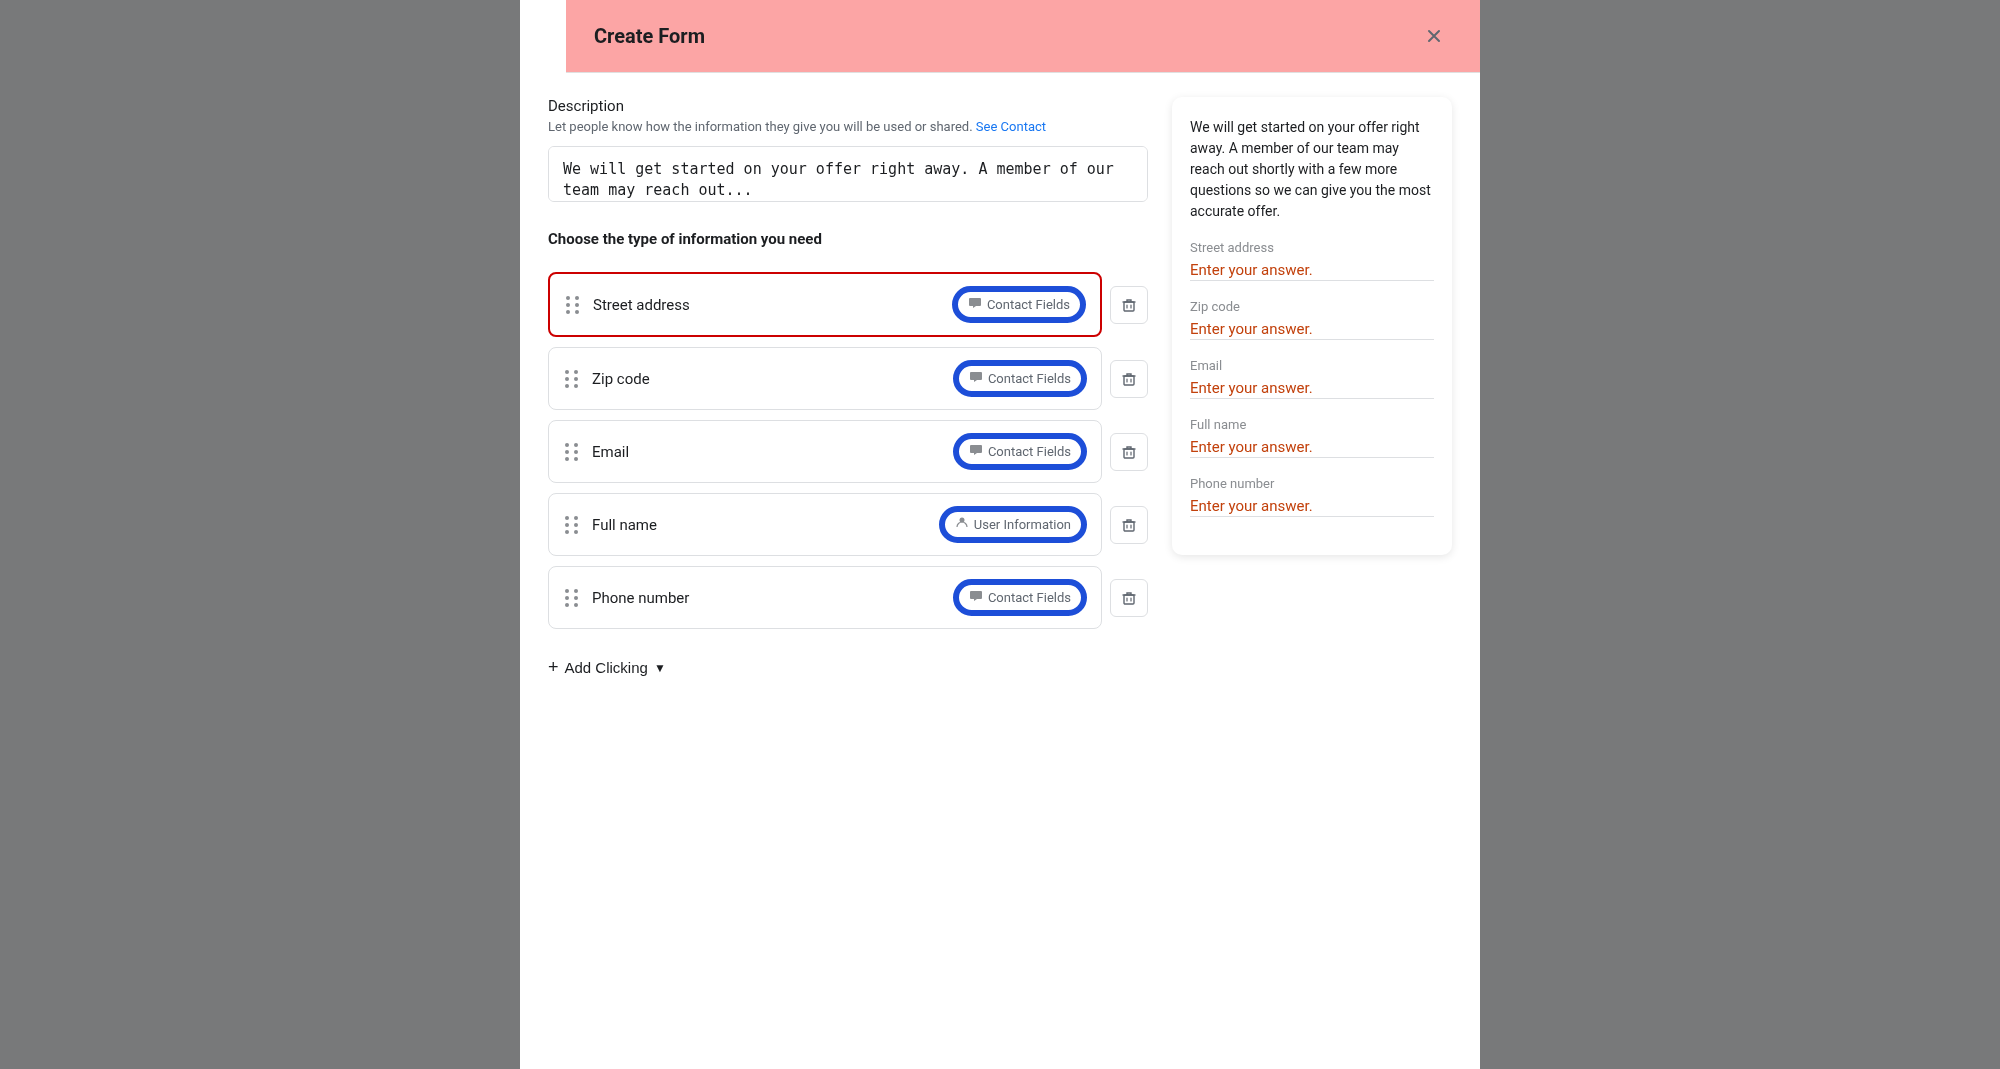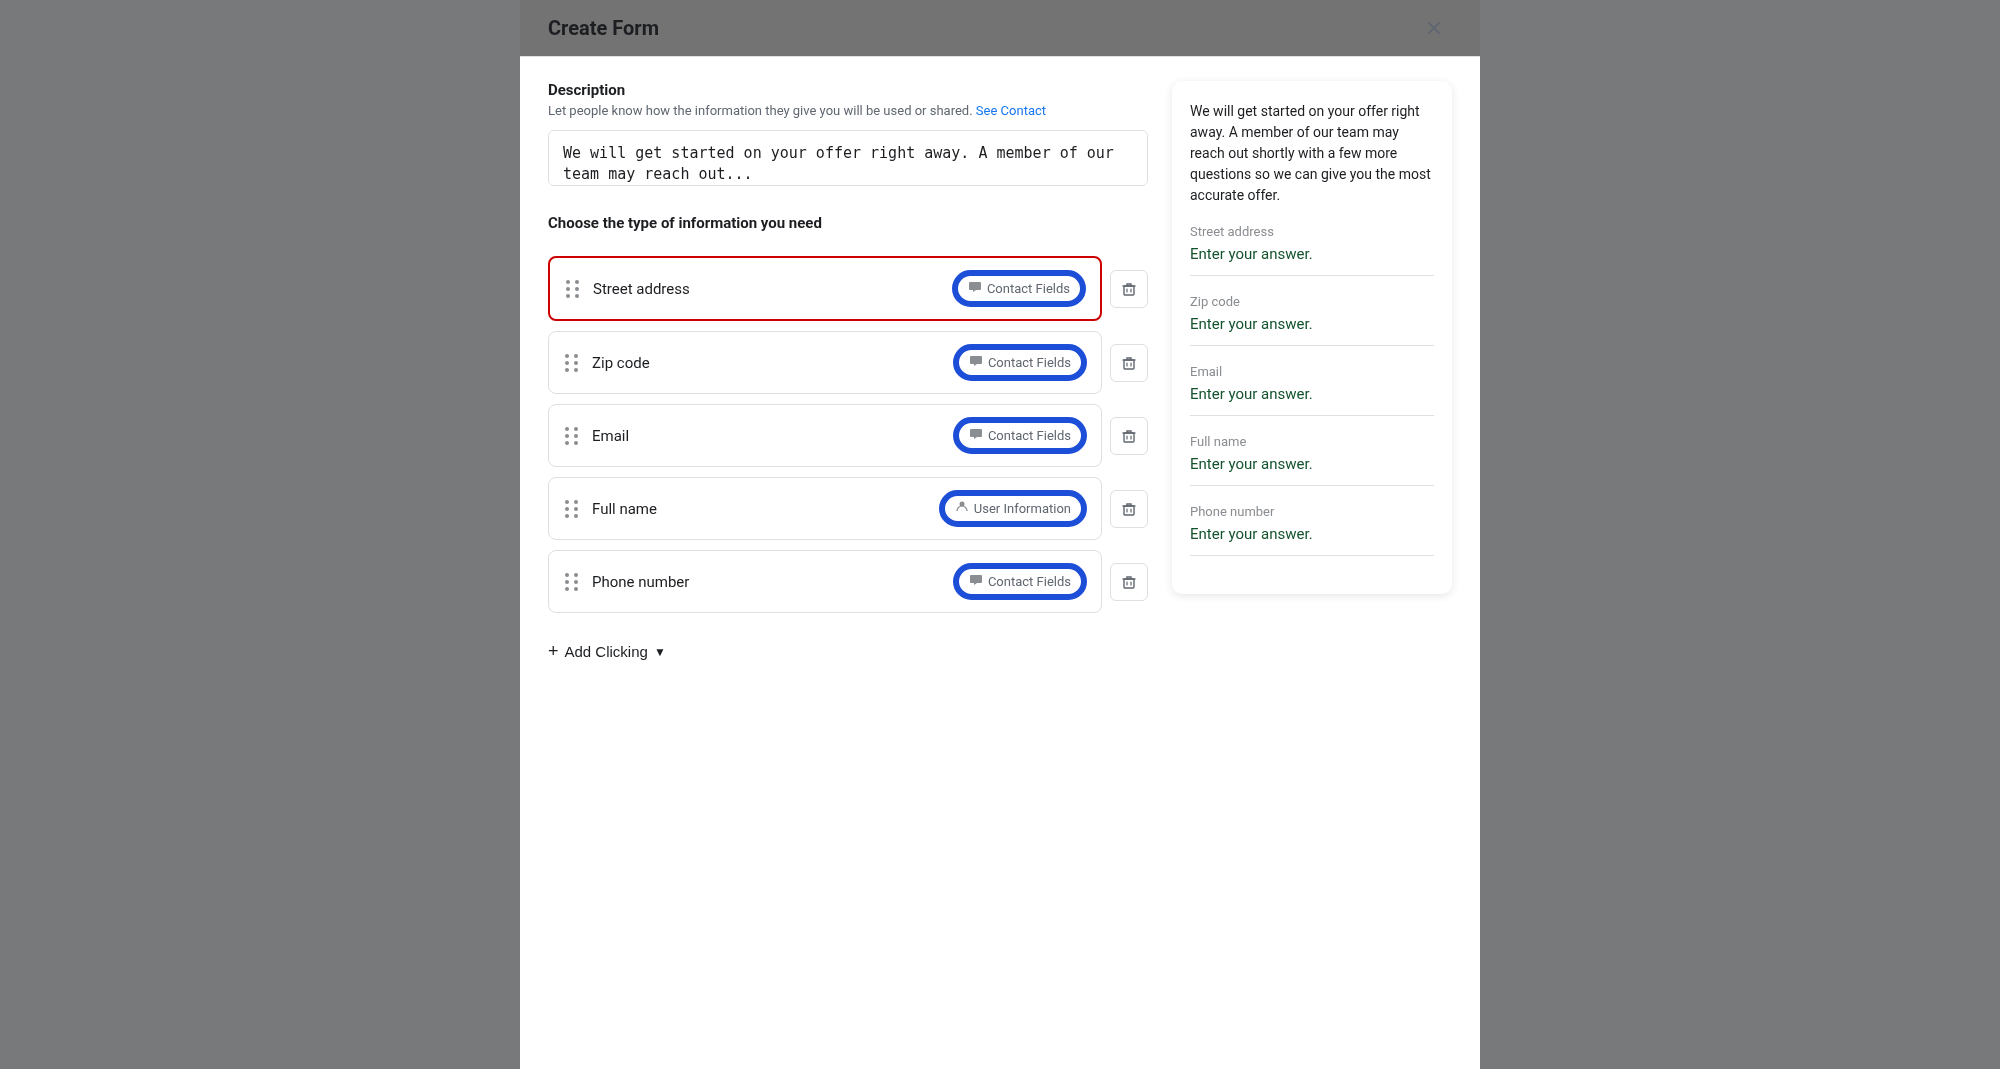--- a/index.html
+++ b/index.html
@@ -30,26 +30,27 @@
       min-height: 100vh;
       position: relative;
       display: flex;
       flex-direction: column;
     }
 
     .modal-header {
       display: flex;
       align-items: center;
       justify-content: space-between;
-      padding: 10px 28px;
+      padding: 18px 28px;
       border-bottom: 1px solid #e0e0e0;
-      background: #737373;
+      background: #fca5a5;
       position: sticky;
       top: 0;
       z-index: 5;
+      margin-left: 46px;
     }
 
     .modal-title {
       font-size: 20px;
       font-weight: 700;
       color: #1c1e21;
     }
 
     .close-btn {
       background: none;
@@ -79,21 +80,21 @@
     }
 
     .right-panel {
       width: 280px;
       flex-shrink: 0;
     }
 
     
     .section-label {
       font-size: 15px;
-      font-weight: 700;
+      font-weight: 400;
       color: #1c1e21;
       margin-bottom: 4px;
     }
 
     .section-desc {
       font-size: 13px;
       color: #606770;
       margin-bottom: 12px;
     }
 
@@ -253,23 +254,23 @@
 
     .preview-field-label {
       font-size: 13px;
       color: #8a8d91;
       margin-bottom: 6px;
       display: block;
     }
 
     .preview-field-input {
       font-size: 15px;
-      color: #14532d;
+      color: #c2410c;
       border-bottom: 1px solid #dddfe2;
-      padding-bottom: 12px;
+      padding-bottom: 1px;
       display: block;
       width: 100%;
     }
 
     
     ::-webkit-scrollbar { width: 6px; }
     ::-webkit-scrollbar-track { background: transparent; }
     ::-webkit-scrollbar-thumb { background: #c8cdd2; border-radius: 3px; }
   </style>
 </head>

